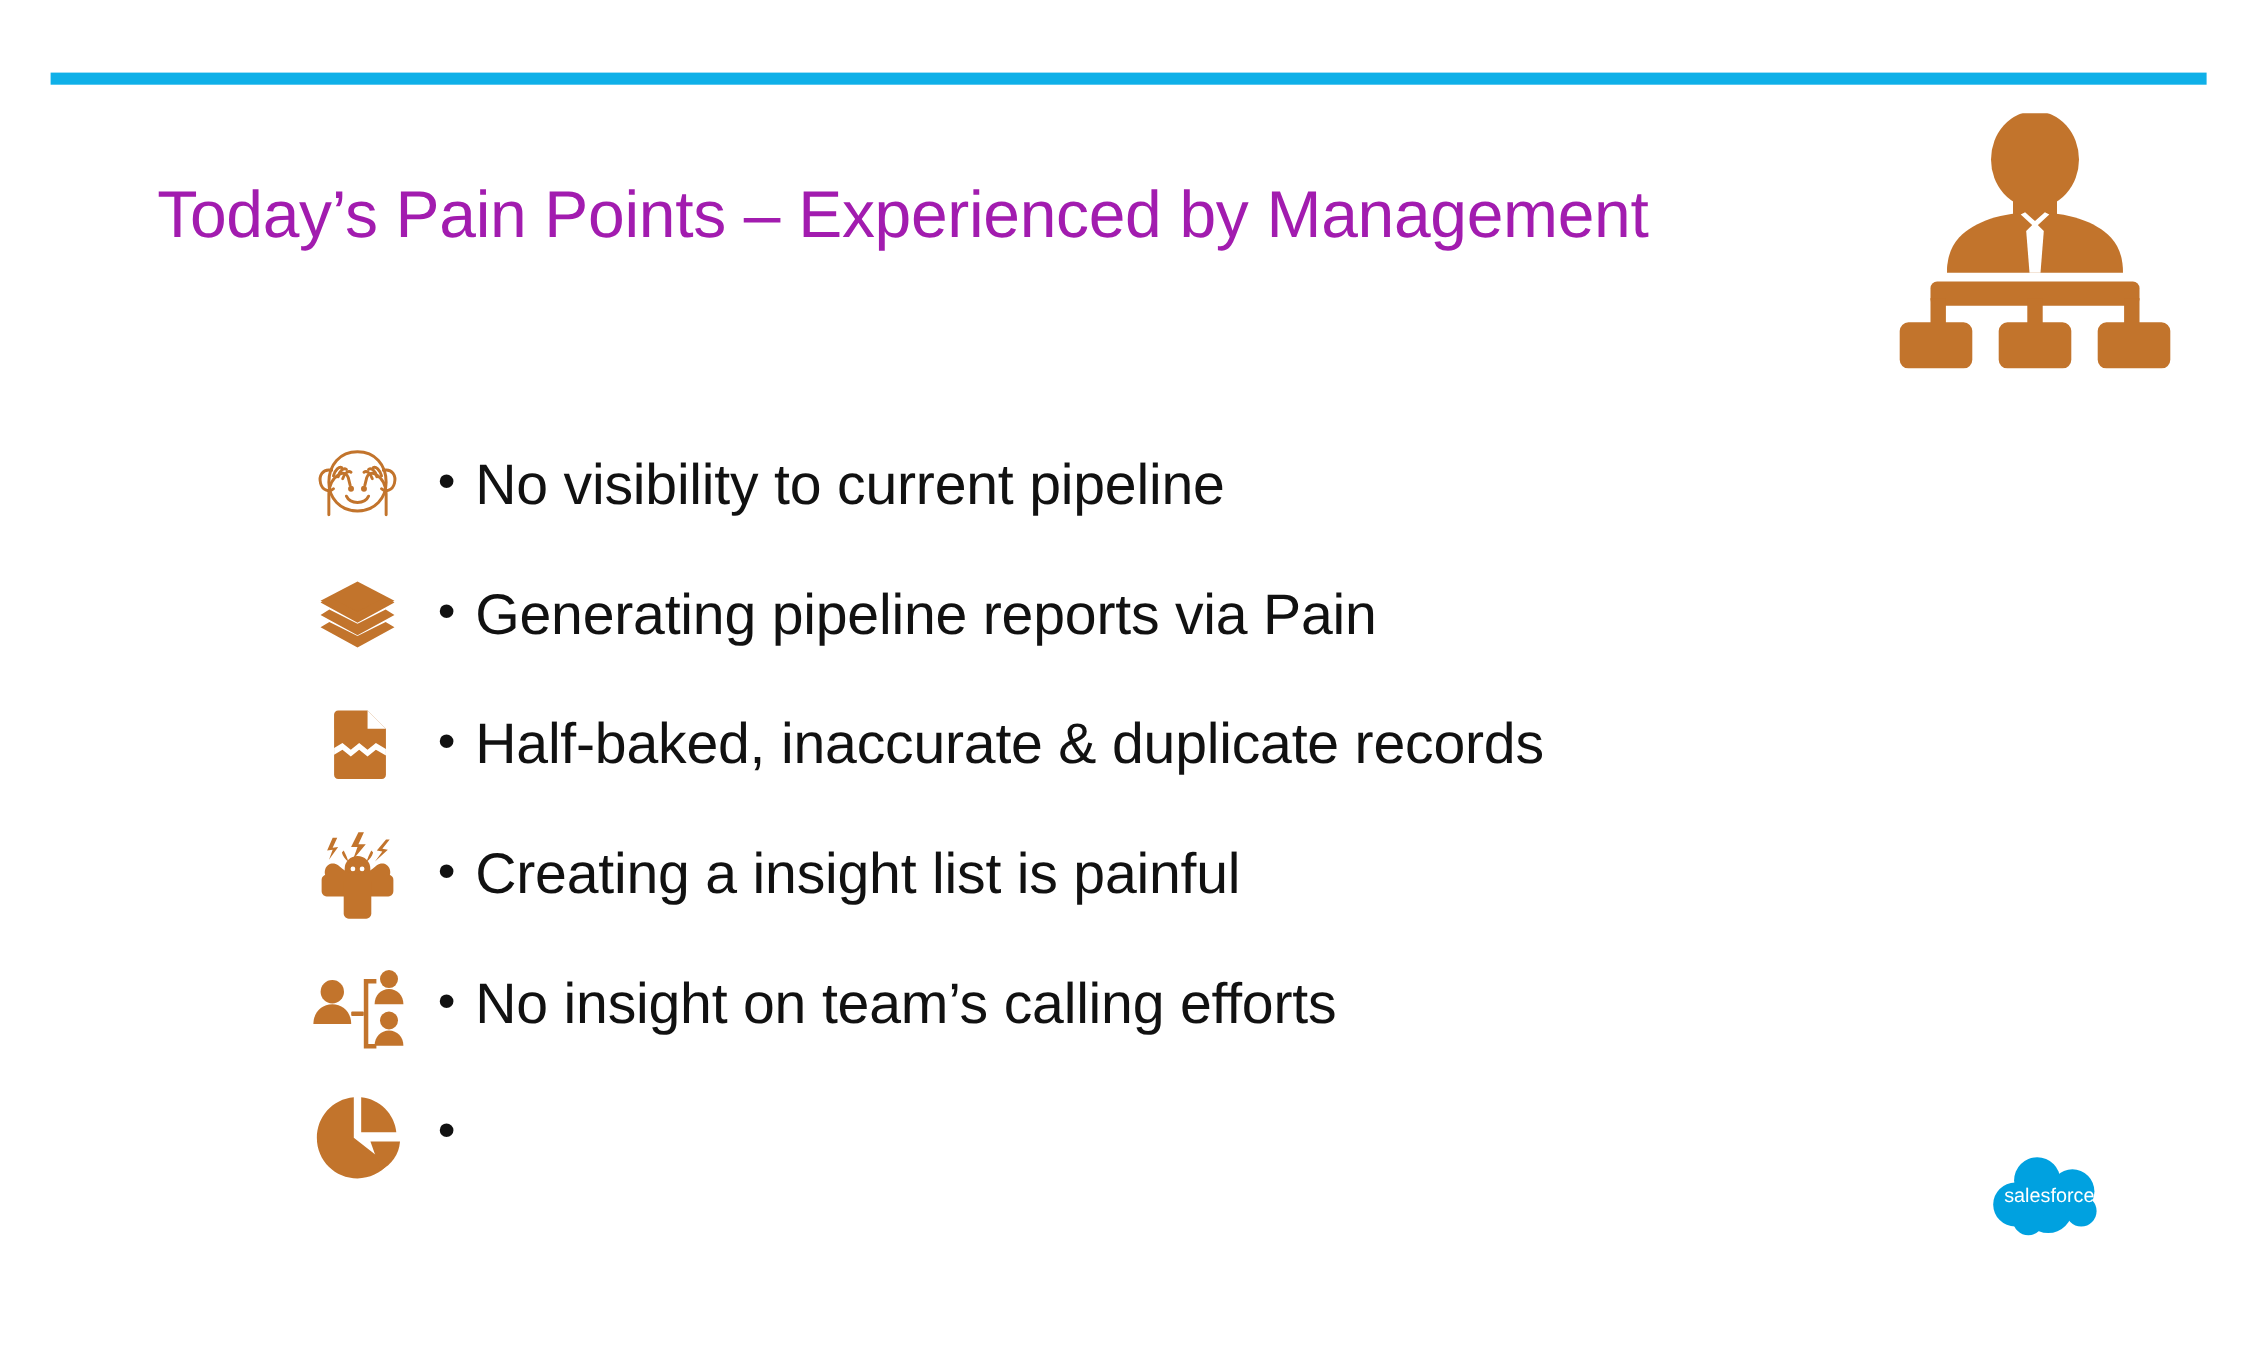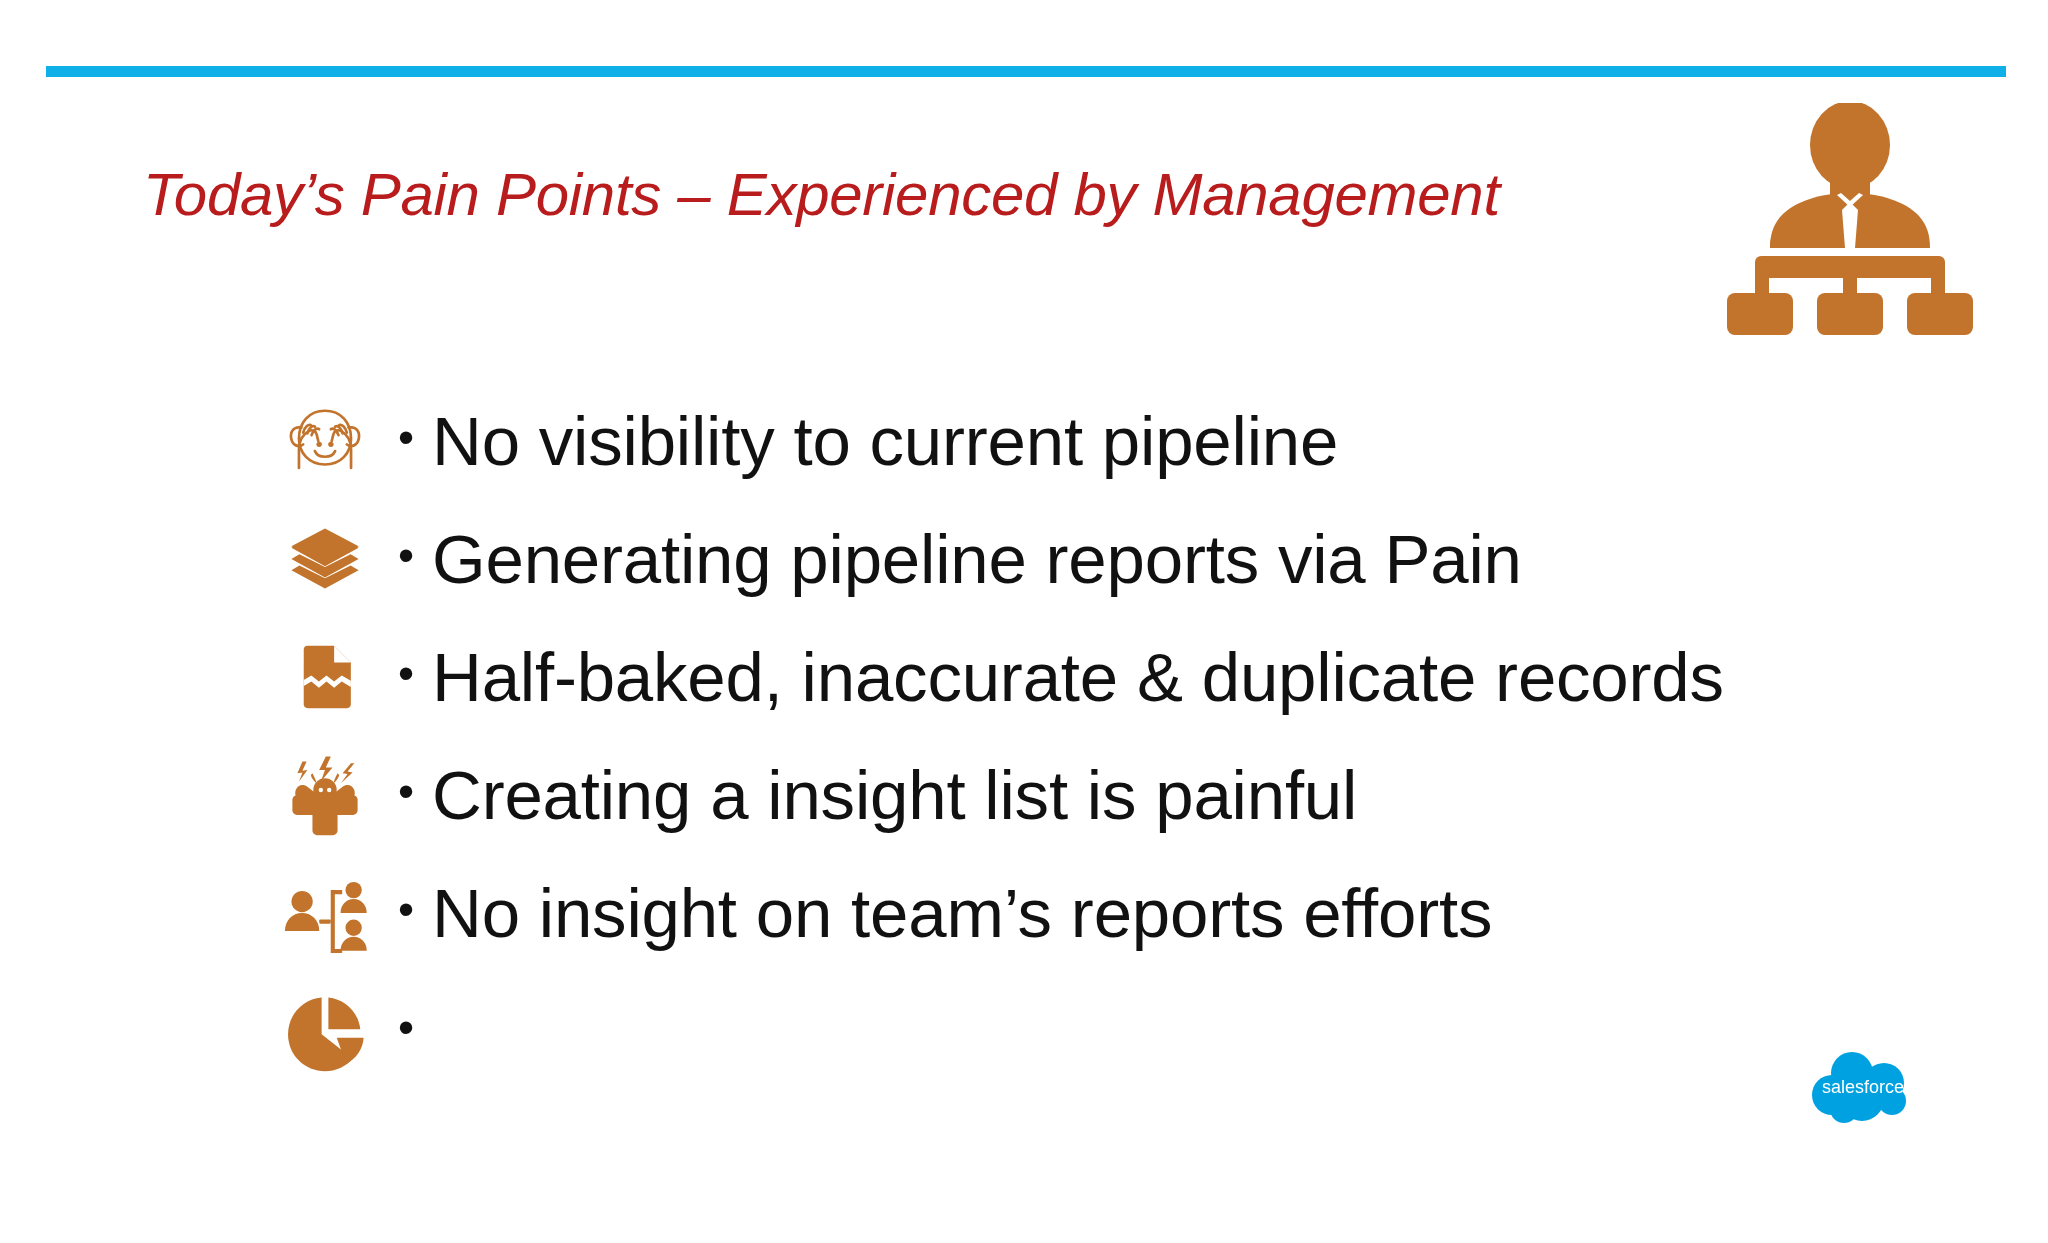--- a/index.html
+++ b/index.html
@@ -29,24 +29,23 @@
   }
 
   
   .slide-title {
     position: absolute;
     left: 143px;
     top: 163px;
     font-size: 60px;
     line-height: 1.08;
     font-weight: 400;
-    color: #b91c1c;
+    color: #a21caf;
     letter-spacing: -0.3px;
     white-space: nowrap;
-    font-style: italic;
   }
 
   
   .mgmt-icon {
     position: absolute;
     left: 1725px;
     top: 103px;
     width: 250px;
     height: 232px;
   }
@@ -76,21 +75,21 @@
   .bullet-marker {
     width: 52px;
     min-width: 52px;
     font-size: 46px;
     color: #111111;
     text-align: center;
     line-height: 1;
     padding-bottom: 8px;
   }
   .bullet-text {
-    font-size: 69px;
+    font-size: 52px;
     color: #111111;
     line-height: 1;
     white-space: nowrap;
     letter-spacing: -0.2px;
   }
 
   
   .sf-logo {
     position: absolute;
     left: 1810px;
@@ -248,21 +247,21 @@
 
             <circle cx="90" cy="22" r="10"></circle>
             <path d="M74 50 C 74 40 81 33 90 33 C 99 33 106 40 106 50 Z"></path>
 
             <circle cx="90" cy="68" r="10"></circle>
             <path d="M74 96 C 74 86 81 79 90 79 C 99 79 106 86 106 96 Z"></path>
           </g>
         </svg>
       </span>
       <span class="bullet-marker">•</span>
-      <span class="bullet-text">No insight on team’s reports efforts</span>
+      <span class="bullet-text">No insight on team’s calling efforts</span>
     </div>
 
     <div class="bullet-row">
       <span class="bullet-icon">
         <svg viewBox="0 0 100 100" width="84" height="84" aria-hidden="true">
           <g fill="#c2742c">
 
             <path d="M46 10 C 23 12 6 31 6 54 C 6 79 26 98 50 98 C 63 98 75 92 83 83 L 46 54 Z"></path>
 
             <path d="M54 10 L54 48 L92 48 C 90 28 74 12 54 10 Z"></path>

